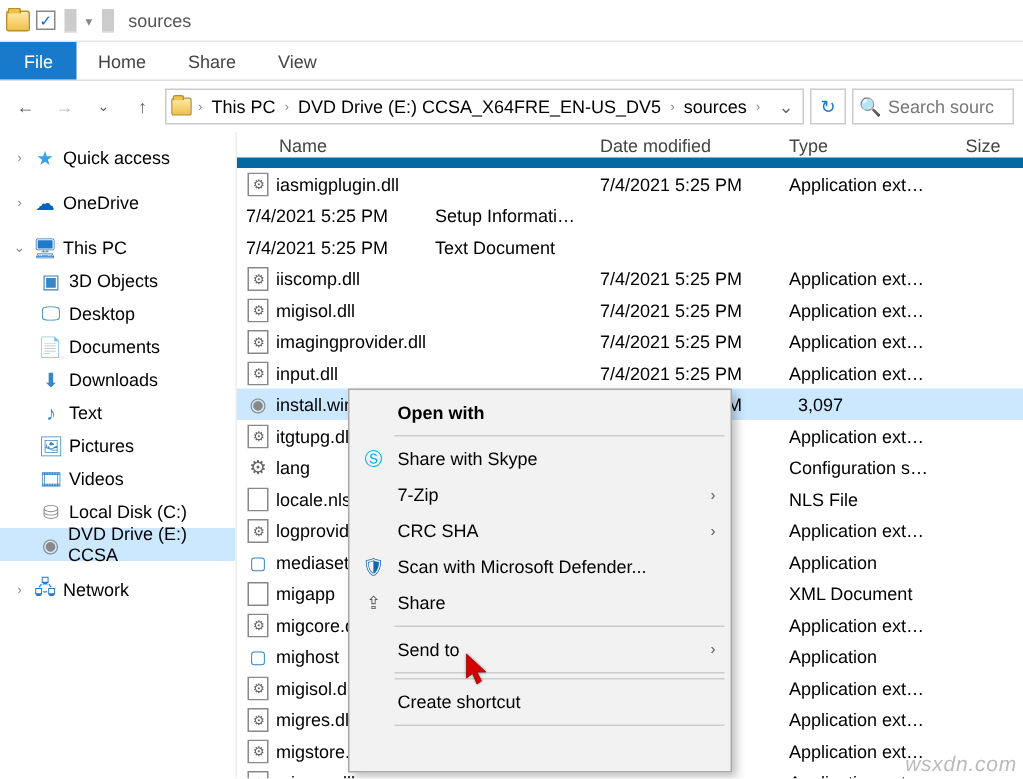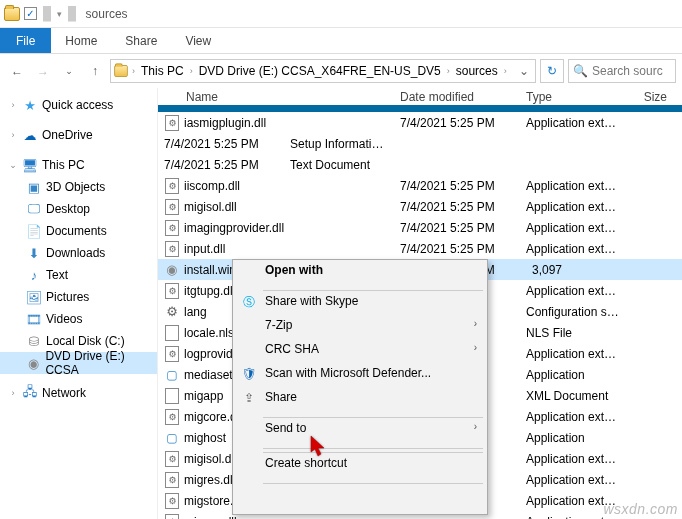--- a/index.html
+++ b/index.html
@@ -64,21 +64,21 @@
   .fico { width:16px; height:16px; display:flex; align-items:center; justify-content:center; }
   .fico.dll::before { content:""; width:12px; height:14px; background:#fff; border:1px solid #888; display:block; position:relative; }
   .fico.dll::after { content:"⚙"; position:absolute; font-size:9px; color:#666; margin-left:1px; }
   .fico.txt::before { content:""; width:12px; height:14px; background:#fff; border:1px solid #888; display:block; }
   .fico.cfg::before { content:"⚙"; font-size:13px; color:#666; }
   .fico.disc::before { content:"◉"; color:#888; font-size:13px; }
   .fico.app::before { content:"▢"; color:#3787c7; font-size:12px; }
   
   
   .ctx { position:absolute; left:232px; top:259px; width:256px; background:#f2f2f2; border:1px solid #aaa; box-shadow:3px 3px 6px rgba(0,0,0,0.25); padding:3px 2px; z-index:10; }
-  .ctx-item { height:24px; display:flex; padding:0 20px 0 30px; position:relative; }
+  .ctx-item { height:24px; display:flex; align-items:center; padding:0 20px 0 30px; position:relative; }
   .ctx-item.bold { font-weight:600; }
   .ctx-sep { height:1px; background:#ccc; margin:3px 2px 3px 28px; }
   .ctx-ico { position:absolute; left:6px; width:16px; height:16px; display:flex; align-items:center; justify-content:center; font-size:12px; }
   .ctx-arrow { position:absolute; right:8px; font-size:10px; color:#555; }
   
   
   .cursor { position:absolute; left:309px; top:434px; z-index:20; pointer-events:none; }
   .cursor svg { filter: drop-shadow(0 0 1px rgba(0,0,0,0.4)); }
   
   

